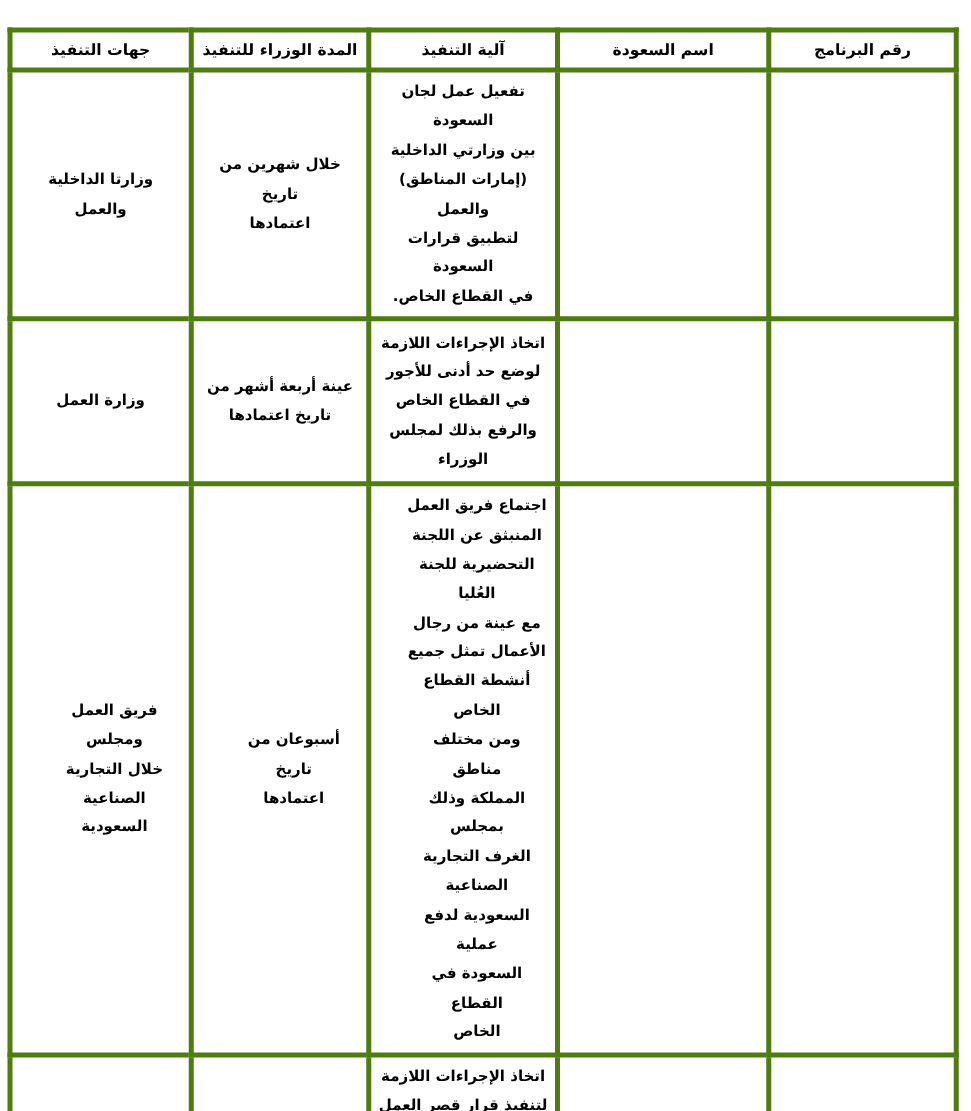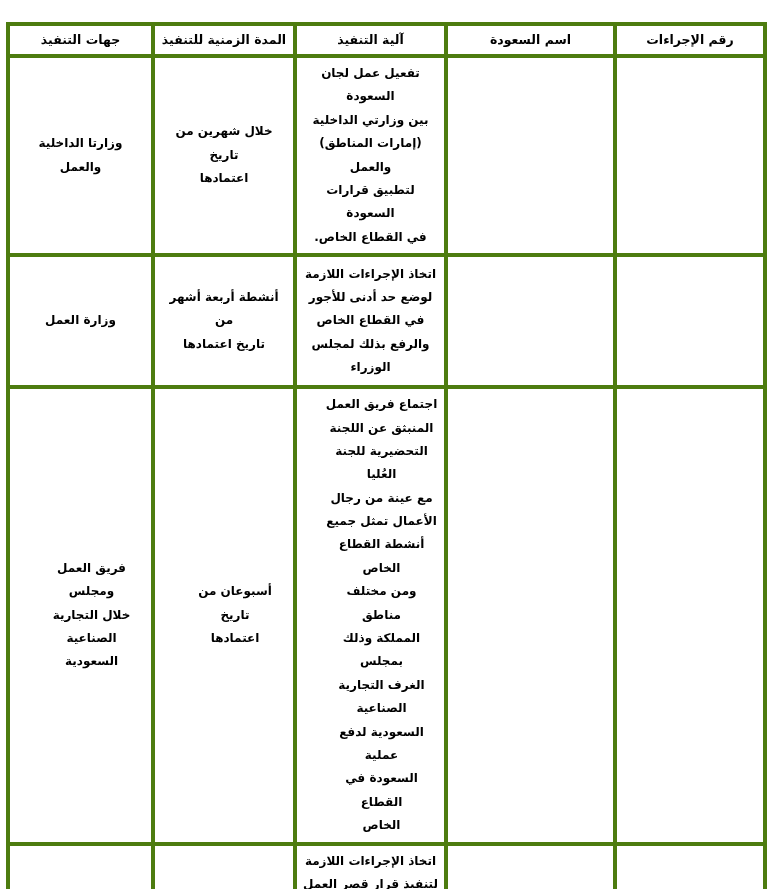--- a/index.html
+++ b/index.html
@@ -95,24 +95,24 @@
     <colgroup>
       <col class="c-number">
       <col class="c-name">
       <col class="c-mech">
       <col class="c-duration">
       <col class="c-entity">
     </colgroup>
 
     <thead>
       <tr>
-        <th>رقم الإجراءات</th>
+        <th>رقم البرنامج</th>
         <th>اسم السعودة</th>
         <th>آلية التنفيذ</th>
-        <th>المدة الزمنية للتنفيذ</th>
+        <th>المدة الوزراء للتنفيذ</th>
         <th>جهات التنفيذ</th>
       </tr>
     </thead>
 
     <tbody>
 
       <tr class="row-1">
         <td class="cell-empty"></td>
         <td class="cell-empty"></td>
         <td class="cell-mechanism">
@@ -135,21 +135,21 @@
         <td class="cell-empty"></td>
         <td class="cell-empty"></td>
         <td class="cell-mechanism">
             <span class="cell-text">اتخاذ الإجراءات اللازمة
 لوضع حد أدنى للأجور
 في القطاع الخاص
 والرفع بذلك لمجلس
 الوزراء</span>
           </td>
         <td class="cell-duration">
-            <span class="cell-text">أنشطة أربعة أشهر من
+            <span class="cell-text">عينة أربعة أشهر من
 تاريخ اعتمادها</span>
           </td>
         <td class="cell-entity">
             <span class="cell-text">وزارة العمل</span>
           </td>
       </tr>
 
       <tr class="row-3">
         <td class="cell-empty"></td>
         <td class="cell-empty"></td>

